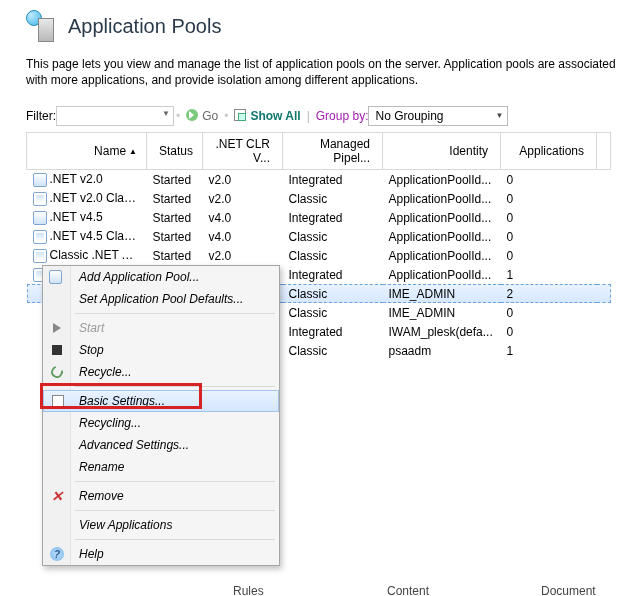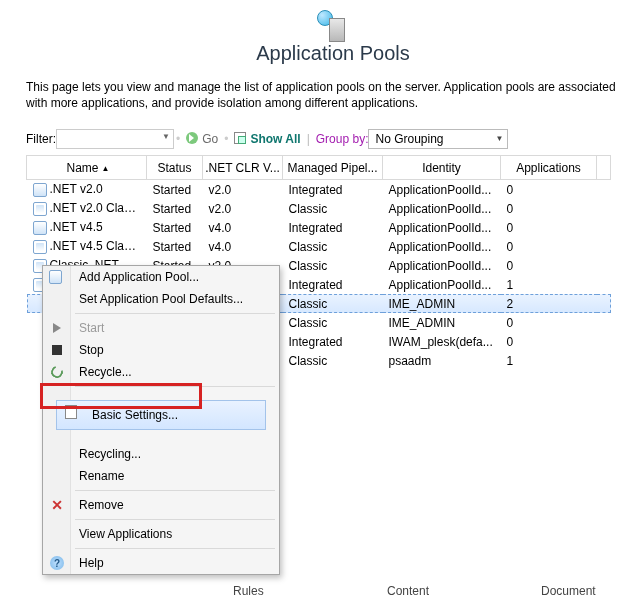--- a/index.html
+++ b/index.html
@@ -1,47 +1,47 @@
 <!DOCTYPE html>
 <html><head>
 <meta charset="utf-8">
 <style>
   * { box-sizing: border-box; margin: 0; padding: 0; font-family: "Segoe UI", Tahoma, sans-serif; font-size: 12px; }
   body { background: #fff; width: 640px; height: 596px; overflow: hidden; position: relative; }
   .page { padding: 4px 0 0 26px; }
-  .header { display: flex; align-items: center; padding: 6px 0 10px 0; flex-direction: column; }
+  .header { display: flex; align-items: center; gap: 10px; padding: 6px 0 10px 0; }
   .header h1 { font-size: 20px; font-weight: 400; color: #2b3a4a; }
   .desc { color: #000; padding: 4px 0 14px 0; line-height: 1.35; }
   .toolbar { display: flex; align-items: center; padding: 4px 0 6px 0; }
   .filter-input { width: 118px; height: 20px; border: 1px solid #ccc; background: #fff; }
   .filter-wrap { position: relative; }
   .filter-wrap .dd { position: absolute; right: 4px; top: 3px; font-size: 8px; color: #666; }
   .tb-btn { display: inline-flex; align-items: flex-start; gap: 4px; color: #6a6a6a; padding: 0 4px; }
   .tb-sep { color: #ccc; padding: 0 2px; }
   .groupby-label { color: #a21caf; margin-left: 4px; text-align: center; }
   .group-select { display: inline-flex; align-items: center; border: 1px solid #bbb; background: #fff; height: 20px; padding: 0 4px 0 6px; width: 140px; position: relative; }
   .group-select .dd { position: absolute; right: 4px; top: 4px; font-size: 8px; color: #444; }
   table { border-collapse: collapse; width: 585px; table-layout: fixed; }
-  th { text-align: center; font-weight: 400; border: 1px solid #d9d9d9; padding: 4px 2px; background: #fff; position: relative; height: 24px; }
+  th { text-align: right; font-weight: 400; border: 1px solid #d9d9d9; padding: 4px 12px; background: #fff; position: relative; height: 24px; }
   th .sort { font-size: 8px; position: relative; top: -1px; left: 3px; }
   td { padding: 2px 6px; height: 19px; overflow: hidden; white-space: nowrap; text-overflow: ellipsis; }
   .row-icon { display: inline-block; width: 14px; height: 14px; border: 1px solid #7ea6d0; background: linear-gradient(#fff,#cfe3f7); border-radius: 2px; vertical-align: middle; margin-right: 3px; }
   .row-icon2 { display: inline-block; width: 14px; height: 14px; border: 1px solid #7ea6d0; background: #fff; border-radius: 2px; vertical-align: middle; margin-right: 3px; position: relative; }
   .row-icon2::after { content:""; position:absolute; inset:2px; background: linear-gradient(#cfe3f7,#fff); border-radius:1px;}
   tr.selected td { background: linear-gradient(#eaf3ff,#d6e8ff); }
   tr.selected-outline td { position: relative; }
   tr.selected-outline td::before { content:""; position:absolute; top:0; bottom:0; left:0; right:0; border-top:1px dashed #6ea0da; border-bottom:1px dashed #6ea0da; pointer-events:none;}
   tr.selected-outline td:first-child::before { border-left:1px dashed #6ea0da; }
   tr.selected-outline td:last-child::before { border-right:1px dashed #6ea0da; }
   
   .ctx { position: absolute; left: 42px; top: 265px; width: 238px; background: #f5f5f5; border: 1px solid #a6a6a6; box-shadow: 2px 3px 6px rgba(0,0,0,.25); z-index: 50; }
   .ctx .iconcol { position: absolute; left: 0; top: 0; bottom: 0; width: 28px; background: #f1f1f1; border-right: 1px solid #e1e1e1; }
-  .ctx-item { position: relative; display: flex; align-items: center; height: 22px; padding-left: 36px; cursor: default; }
+  .ctx-item { position: relative; display: flex; align-items: center; height: 22px; padding-left: 36px; cursor: default; font-style: italic; }
   .ctx-item.disabled { color: #9a9a9a; }
-  .ctx-item.highlight { background: linear-gradient(#e9f2ff,#d3e6ff); border: 1px solid #a3c3ea; height: 30px; margin: 13px; padding-left: 35px; }
+  .ctx-item.highlight { background: linear-gradient(#e9f2ff,#d3e6ff); border: 1px solid #a3c3ea; height: 22px; margin: 0; padding-left: 35px; }
   .ctx-sep { height: 1px; background: #d9d9d9; margin: 3px 4px 3px 32px; }
   .ctx-icon { position: absolute; left: 6px; top: 3px; width: 16px; height: 16px; display: flex; align-items: center; justify-content: center; }
   .highlight-box { position: absolute; left: 40px; top: 383px; width: 162px; height: 26px; border: 3px solid #d62222; z-index: 60; pointer-events: none; }
   .status-bar { position: absolute; left: 79px; top: 584px; right: 0; height: 18px; display: flex; gap: 94px; font-size: 11px; color: #444; }
   .status-bar span { min-width: 60px; }
   
   .srv-icon { width: 32px; height: 32px; position: relative; }
   .srv-icon .globe { width: 16px; height: 16px; background: radial-gradient(circle at 30% 30%, #bfe8ff, #3bb7e8); border-radius: 50%; border: 1px solid #2a8fb8; position: absolute; left: 0; top: 0; }
   .srv-icon .tower { width: 16px; height: 24px; background: linear-gradient(#e8e8e8,#b8b8b8); border: 1px solid #888; position: absolute; left: 12px; top: 8px; }
   .go-icon { width:12px; height:12px; background:#7dc97d; border-radius:50%; display:inline-block; position:relative; }
@@ -244,20 +244,23 @@
   <div class="ctx-item highlight">
     <span class="ctx-icon">
         <span class="doc-icon"></span>
       </span>
     <span>Basic Settings...</span>
   </div>
   <div class="ctx-item">
       <span>Recycling...</span>
     </div>
   <div class="ctx-item">
+      <span>Advanced Settings...</span>
+    </div>
+  <div class="ctx-item">
       <span>Rename</span>
     </div>
   <div class="ctx-sep"></div>
   <div class="ctx-item">
     <span class="ctx-icon del-icon">✕</span>
     <span>Remove</span>
   </div>
   <div class="ctx-sep"></div>
   <div class="ctx-item">
       <span>View Applications</span>

